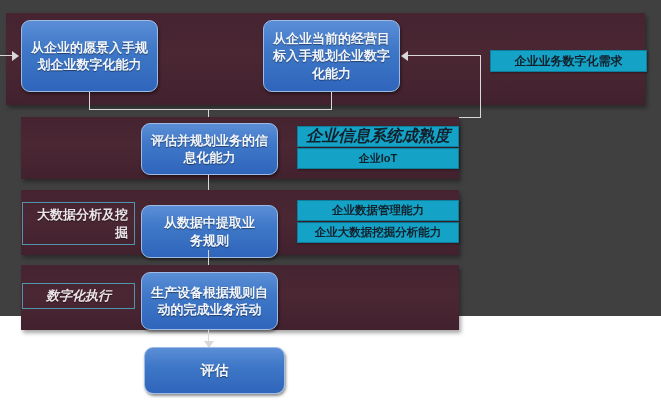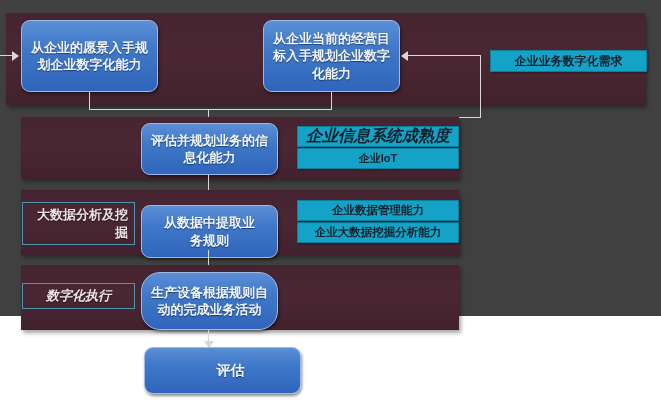--- a/index.html
+++ b/index.html
@@ -90,21 +90,21 @@
   <div class="cbox" style="left:297px;top:222px;width:160px;height:19px;font-size:11.5px;">企业大数据挖掘分析能力</div>
   <div class="cbox" style="left:297px;top:200px;width:160px;height:19px;font-size:11.5px;">企业数据管理能力</div>
 
   <div class="ln" style="left:208px;top:250px;width:1px;height:17px;background:#d8d8d8;"></div>
   <div class="arrow-dn" style="left:204px;top:265px;"></div>
 
   <div class="band" style="left:21px;top:265px;width:438px;height:65px;"></div>
 
   <div class="obox" style="left:22px;top:283px;width:113px;height:26px;font-size:13px;padding:0 6px;box-sizing:border-box;font-style:italic;">数字化执行</div>
 
-  <div class="pbox" style="left:141px;top:272px;width:137px;height:58px;font-size:13px;padding:0 8px;box-sizing:border-box;border-radius:19px;">生产设备根据规则自动的完成业务活动</div>
+  <div class="pbox" style="left:141px;top:272px;width:137px;height:58px;font-size:13px;padding:0 8px;box-sizing:border-box;">生产设备根据规则自动的完成业务活动</div>
 
 
   <div class="ln" style="left:208px;top:330px;width:1px;height:16px;background:#d8d8d8;"></div>
   <div class="arrow-dn" style="left:204px;top:341px;"></div>
 
-  <div class="pbox" style="left:144px;top:347px;width:139px;height:45px;font-size:14px;padding-left:16px;">评估</div>
+  <div class="pbox" style="left:144px;top:347px;width:139px;height:45px;font-size:14px;">评估</div>
 
 </div>
 
 </body></html>

